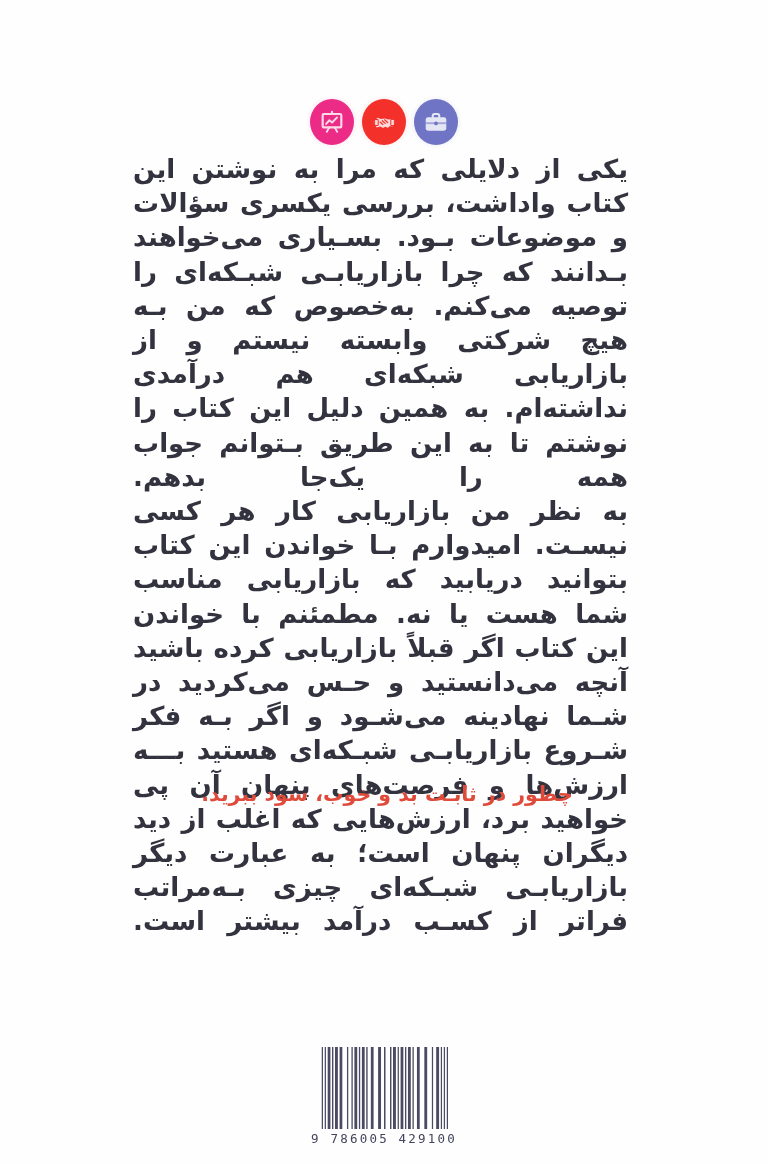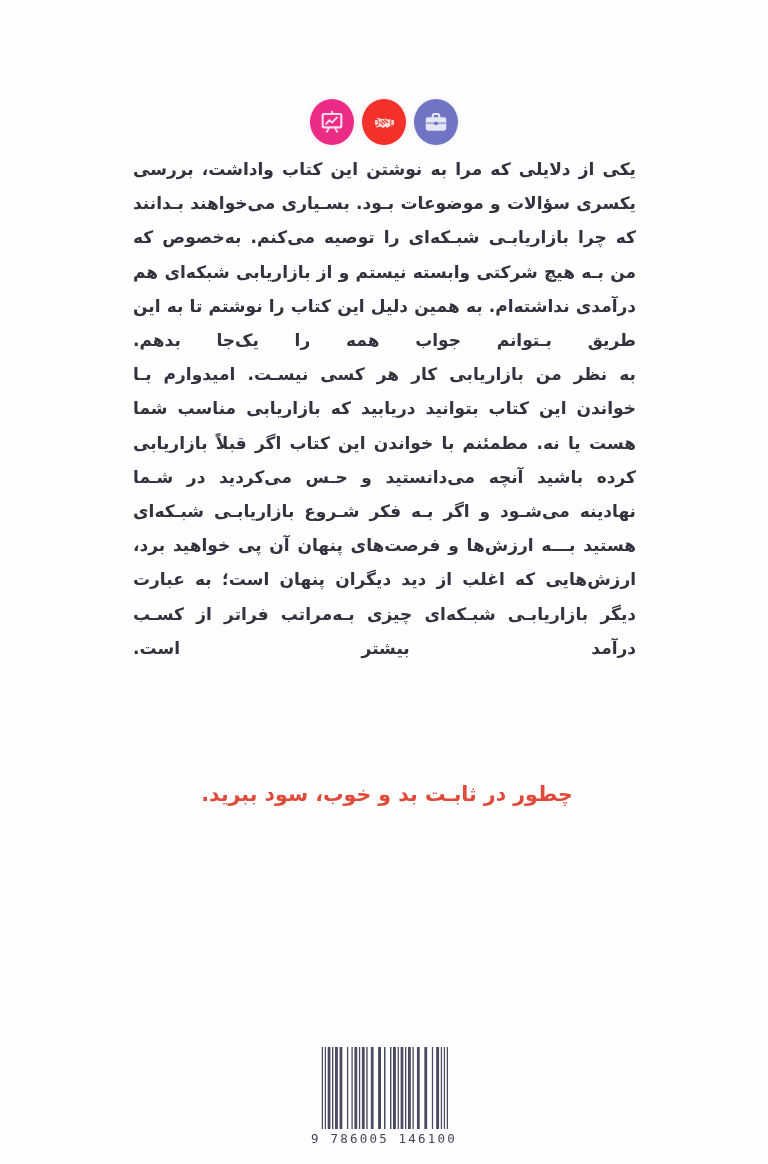--- a/index.html
+++ b/index.html
@@ -58,25 +58,25 @@
     position: absolute;
     top: 152px;
     left: 133px;
     width: 508px;
     text-align: justify;
     text-align-last: justify;
     direction: rtl;
   }
   .para {
     color: #33333f;
-    font-size: 17px;
+    font-size: 26px;
     line-height: 34.2px;
     font-weight: 700;
     letter-spacing: 0px;
-    margin: 0 5px 0 0;
+    margin: 0 13px 0 0;
     text-align: justify;
     text-align-last: justify;
     font-family: "DejaVu Sans", "Liberation Sans", sans-serif;
   }
 
   .highlight {
     position: absolute;
     top: 778px;
     left: 133px;
     width: 508px;
@@ -240,18 +240,18 @@
           <i style="width: 1px; background: rgb(255, 255, 255);"></i>
           <i style="width: 1px; background: rgb(74, 74, 99);"></i>
           <i style="width: 1px; background: rgb(255, 255, 255);"></i>
           <i style="width: 2px; background: rgb(74, 74, 99);"></i>
           <i style="width: 1px; background: rgb(255, 255, 255);"></i>
           <i style="width: 1px; background: rgb(74, 74, 99);"></i>
           <i style="width: 1px; background: rgb(255, 255, 255);"></i>
           <i style="width: 1px; background: rgb(74, 74, 99);"></i>
           <i style="width: 1px; background: rgb(255, 255, 255);"></i>
         </div>
-      <div class="barcode-digits">9 786005 146100</div>
+      <div class="barcode-digits">9 786005 429100</div>
     </div>
 
   </div>
 
 </div>
 
 </body></html>

